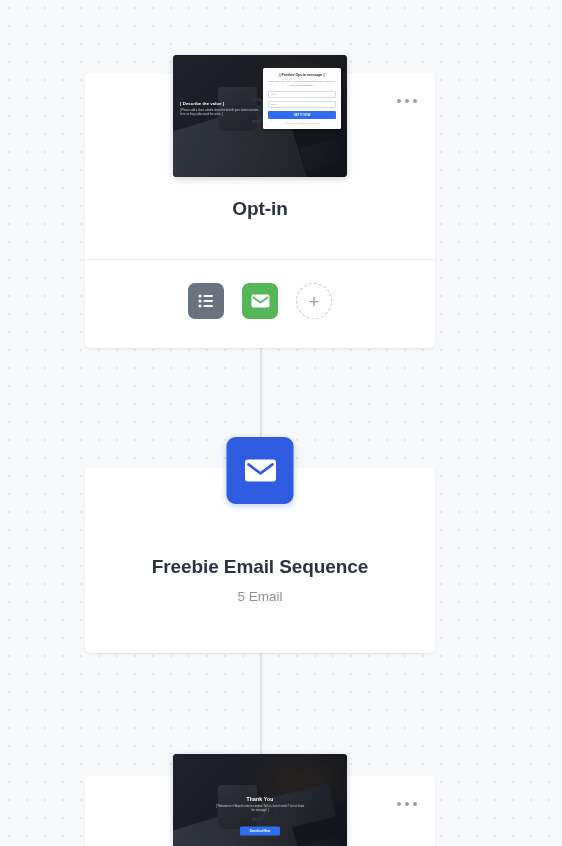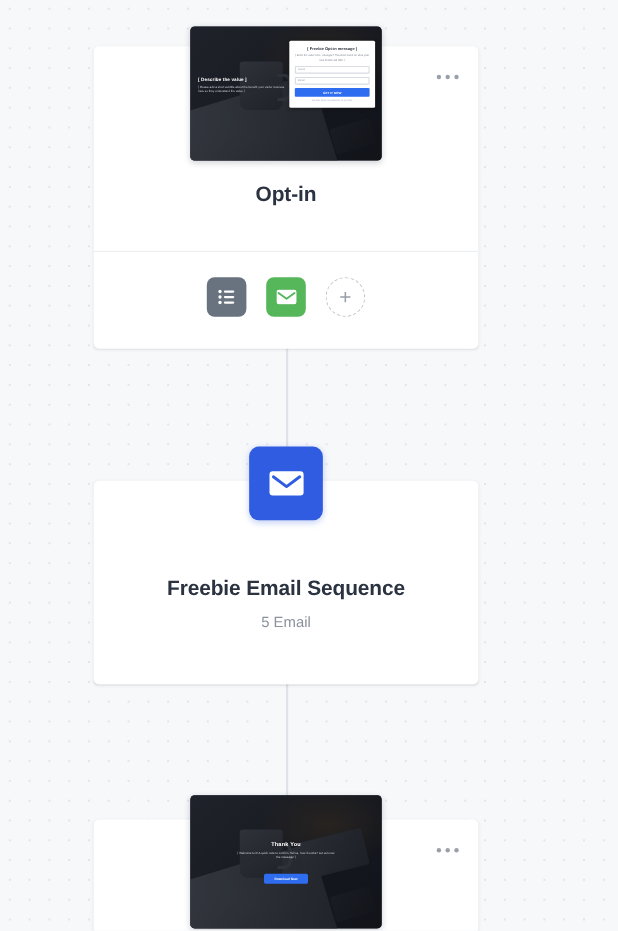--- a/index.html
+++ b/index.html
@@ -17,20 +17,21 @@
       radial-gradient(circle at 1px 1px, #e3e5ea 1.1px, transparent 1.2px);
     background-size: 18px 18px;
     background-position: 8px 7px;
     position: relative;
   }
 
   
   .canvas {
     position: absolute;
     inset: 0;
+    margin-top: 31px;
   }
 
   
   .connector {
     position: absolute;
     left: 260px;
     width: 2px;
     background: #dfe2e8;
     z-index: 0;
   }

